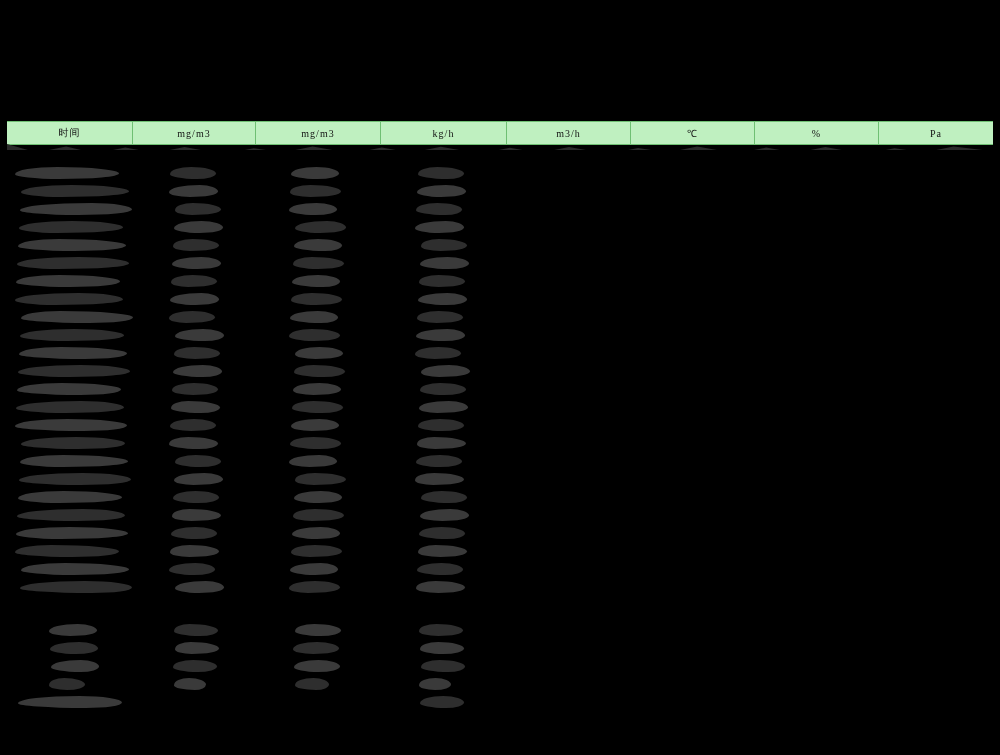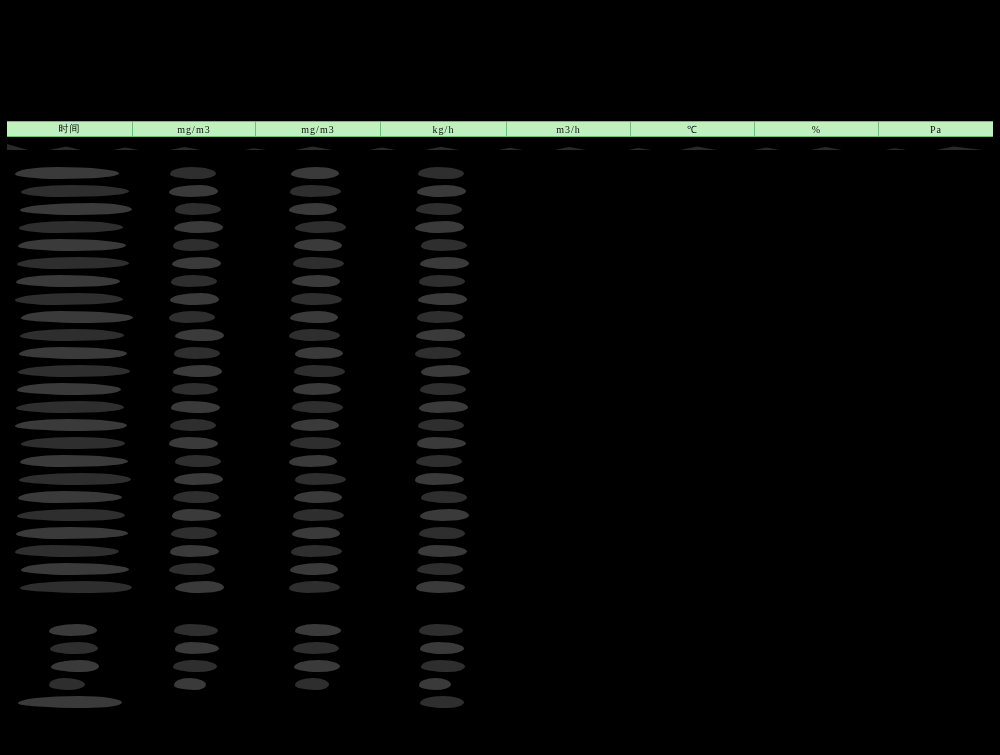--- a/index.html
+++ b/index.html
@@ -20,21 +20,21 @@
     position: absolute;
     background: #000000;
   }
 
   
   .units-row {
     position: absolute;
     left: 7px;
     top: 121px;
     width: 986px;
-    height: 16px;
+    height: 24px;
     display: flex;
     background: #bff0c0;
     border-top: 1px solid #6fbf73;
     border-bottom: 1px solid #6fbf73;
     box-sizing: border-box;
   }
   .units-cell {
     flex: 0 0 auto;
     height: 100%;
     display: flex;

